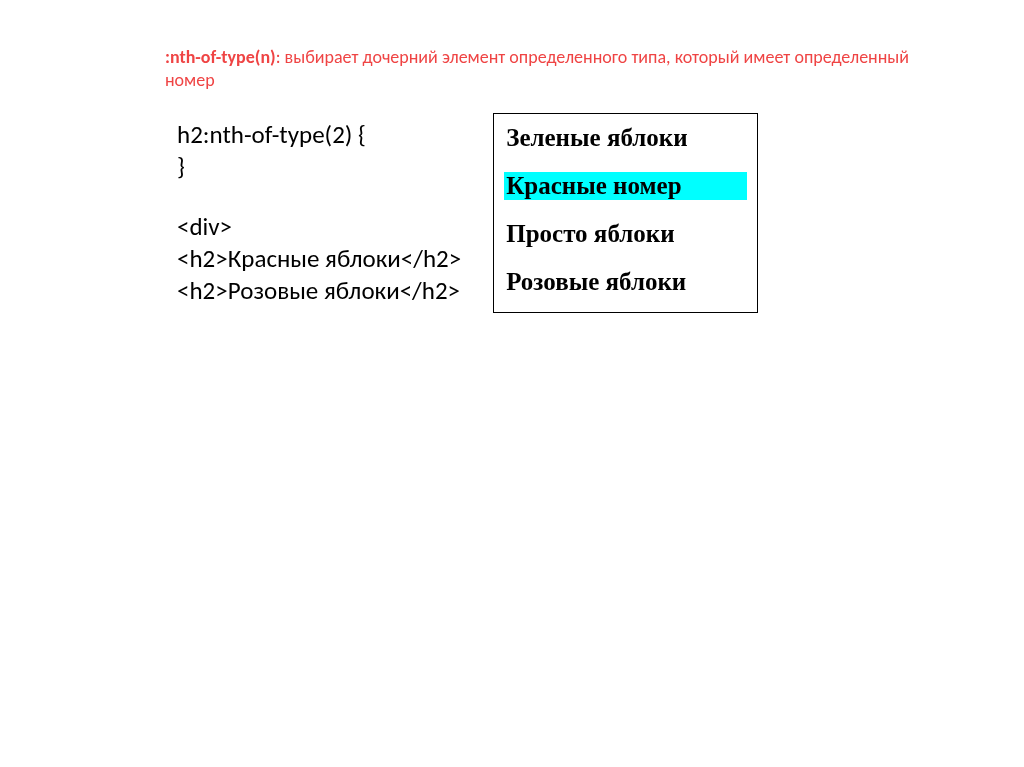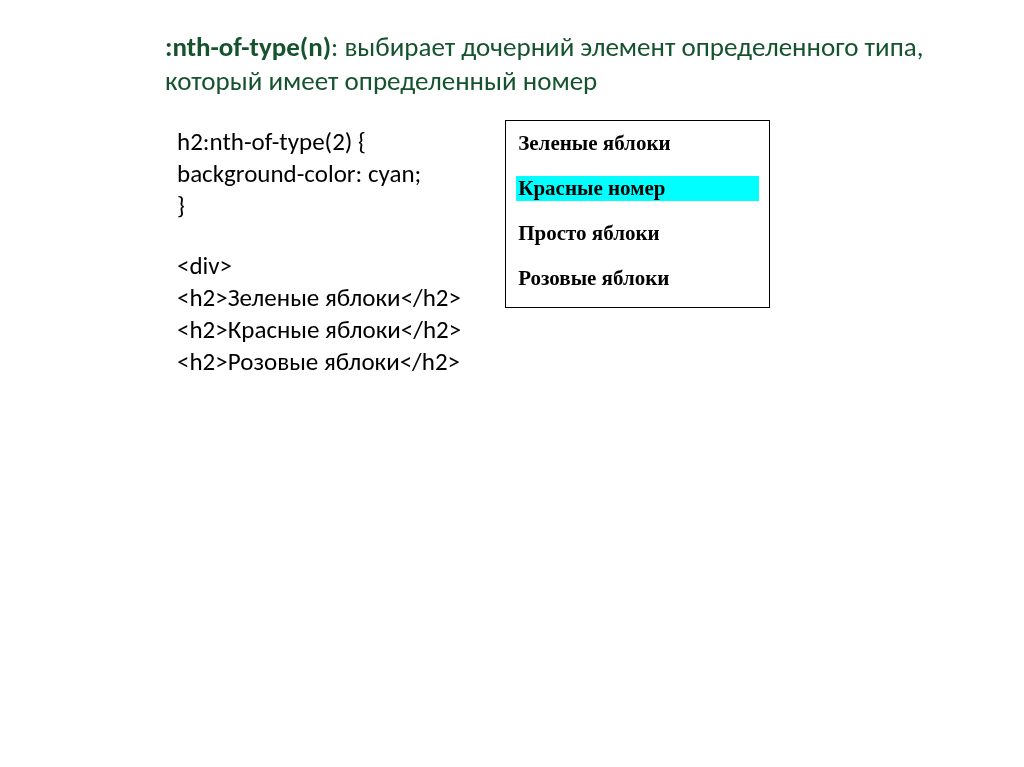--- a/index.html
+++ b/index.html
@@ -18,32 +18,32 @@
   }
   .title {
     font-size: 44px;
     font-weight: bold;
     color: #5c2e10;
     margin: 0 0 18px 0;
     line-height: 1.15;
     font-family: "Calibri", "Arial", sans-serif;
   }
   .desc {
-    font-size: 27px;
-    color: #14532d;
+    font-size: 18px;
+    color: #ef4444;
     line-height: 1.25;
-    margin: 0 0 28px 0;
+    margin: 16px 0 28px 0;
   }
   .desc b {
     font-weight: bold;
   }
   .content-row {
     display: flex;
     align-items: flex-start;
-    gap: 44px;
+    gap: 32px;
   }
   .left-col {
     font-size: 25px;
     line-height: 1.28;
     padding-left: 12px;
   }
   .code-block {
     margin-bottom: 28px;
   }
   .html-block {
@@ -51,21 +51,21 @@
   }
   .render-box {
     border: 1px solid #000;
     padding: 6px 10px 6px 10px;
     min-width: 265px;
     box-sizing: border-box;
     margin-top: -6px;
   }
   .render-box .item {
     font-family: "Times New Roman", serif;
-    font-size: 21px;
+    font-size: 25px;
     font-weight: bold;
     margin: 10px 0 20px 0;
     padding: 0 2px;
   }
   .render-box .item.highlight {
     background: #00ffff;
   }
   .render-box .item:first-child {
     margin-top: 4px;
   }
@@ -80,26 +80,24 @@
 
 
   <p class="desc">
     <b>:nth-of-type(n)</b><span>: выбирает дочерний элемент определенного типа, который имеет определенный номер</span>
   </p>
 
   <div class="content-row">
     <div class="left-col">
       <div class="code-block">
         <div>h2:nth-of-type(2) {</div>
-        <div>background-color: cyan;</div>
         <div>}</div>
       </div>
       <div class="html-block">
         <div>&lt;div&gt;</div>
-        <div>&lt;h2&gt;Зеленые яблоки&lt;/h2&gt;</div>
         <div>&lt;h2&gt;Красные яблоки&lt;/h2&gt;</div>
         <div>&lt;h2&gt;Розовые яблоки&lt;/h2&gt;</div>
       </div>
     </div>
 
     <div class="render-box">
       <div class="item">Зеленые яблоки</div>
       <div class="item highlight">Красные номер</div>
       <div class="item">Просто яблоки</div>
       <div class="item">Розовые яблоки</div>

